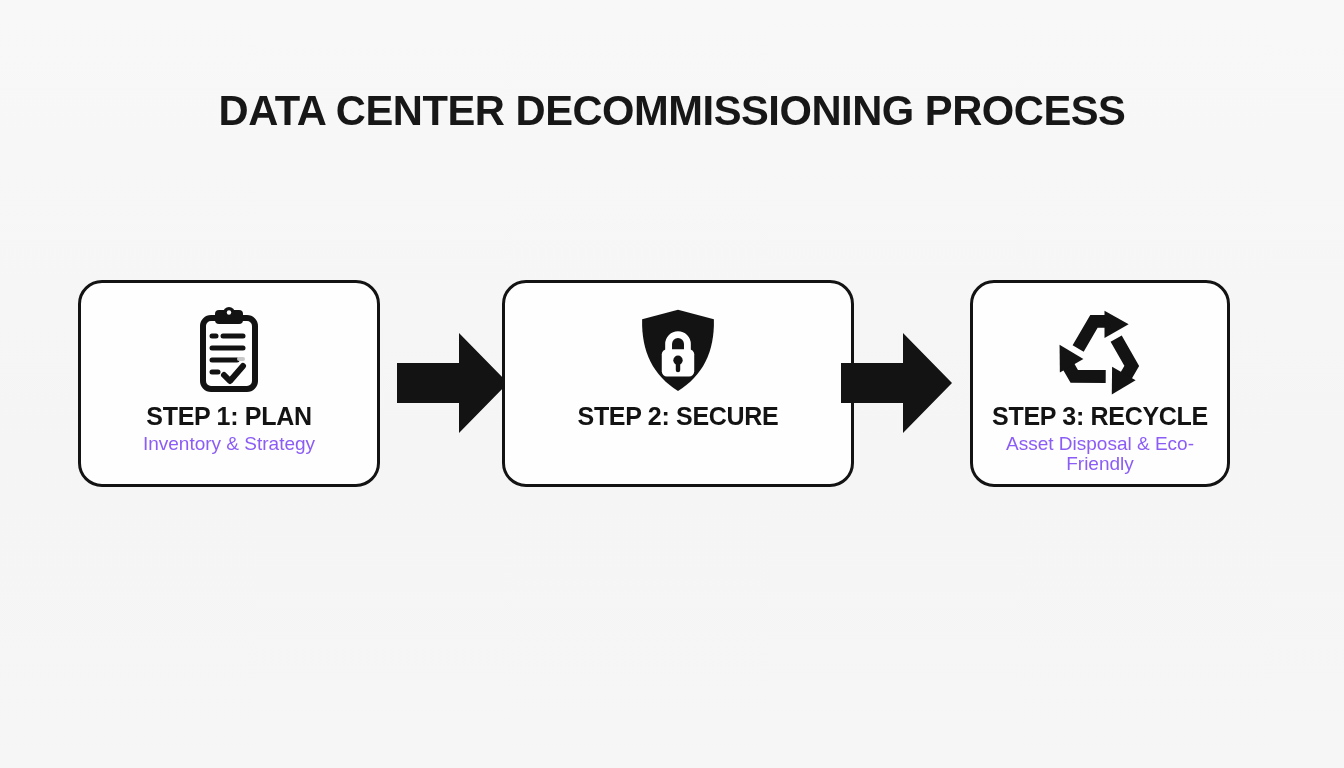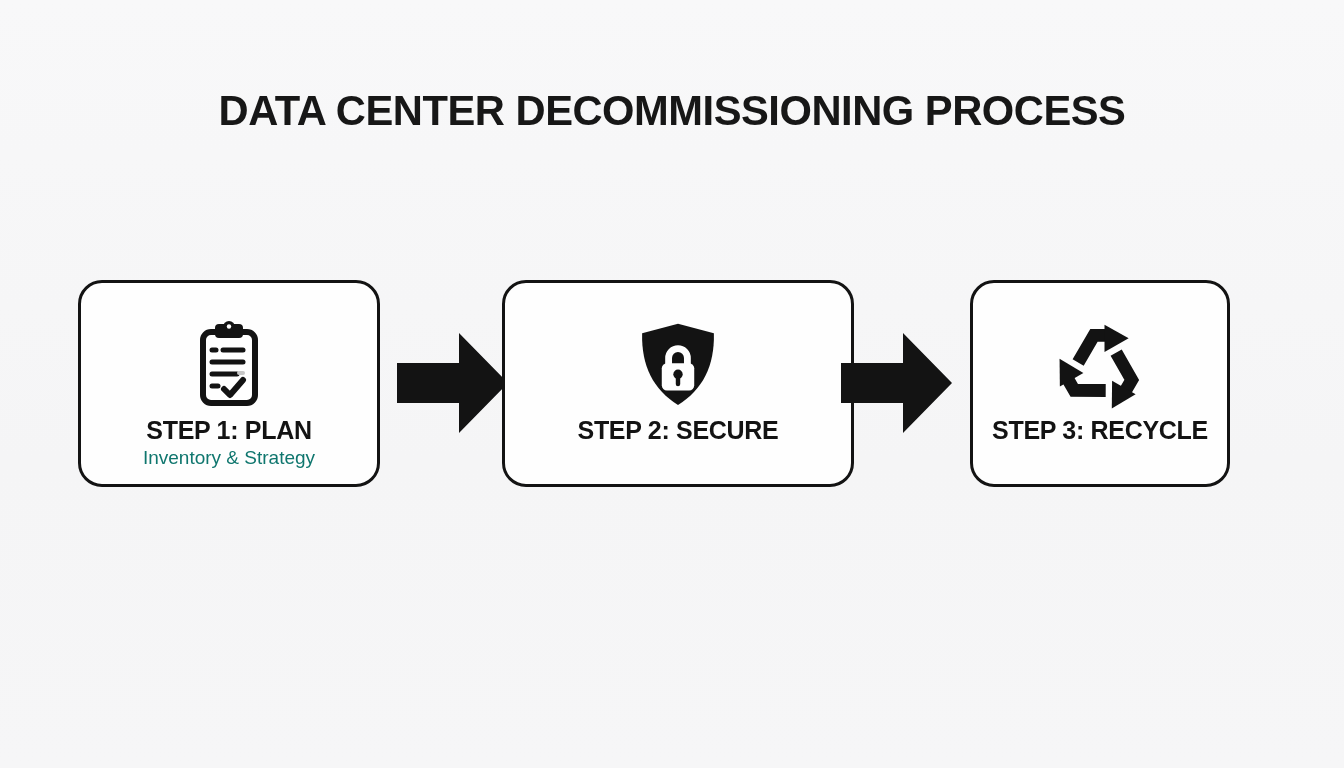--- a/index.html
+++ b/index.html
@@ -16,38 +16,38 @@
     font-size:43px; font-weight:700; letter-spacing:-0.5px;
     color:#171717;
     transform: scaleX(0.97);
   }
   .step-box {
     position:absolute; top:280px; height:207px;
     background:#fefefe;
     border:3px solid #131313;
     border-radius:24px;
     display:flex; flex-direction:column; align-items:center;
-    padding-top:35px;
+    padding-top:21px;
   }
   .step-box.b1 { left:78px;  width:302px; }
   .step-box.b2 { left:502px; width:352px; }
   .step-box.b3 { left:970px; width:260px; }
   .icon-wrap {
     height:92px; display:flex; align-items:center; justify-content:center;
     flex:0 0 auto;
   }
   .step-title {
     margin-top:7px;
     font-size:25px; font-weight:700; color:#131313;
     letter-spacing:-0.3px;
     line-height:1.1;
   }
   .step-subtitle {
     margin-top:3px;
-    font-size:19px; font-weight:400; color:#0f766e;
+    font-size:19px; font-weight:400; color:#8b5cf6;
     line-height:1.1;
     text-align:center;
     white-space:pre-line;
   }
   .flow-arrow { position:absolute; top:333px; width:111px; height:100px; }
   .flow-arrow.a1 { left:397px; }
   .flow-arrow.a2 { left:841px; }
   svg { display:block; }
 </style>
 </head>
@@ -113,13 +113,14 @@
         <path d="M31,58 L52,22 L71,22" stroke="#131313" stroke-width="17" fill="none"></path>
         <polygon points="66,8 98,26 66,44" fill="#131313"></polygon>
       </g>
       <g transform="rotate(240 60 66)">
         <path d="M31,58 L52,22 L71,22" stroke="#131313" stroke-width="17" fill="none"></path>
         <polygon points="66,8 98,26 66,44" fill="#131313"></polygon>
       </g>
     </svg>
   </div>
   <div class="step-title">STEP 3: RECYCLE</div>
+  <div class="step-subtitle">Asset Disposal &amp; Eco-Friendly</div>
 </div>
 
 </body></html>

